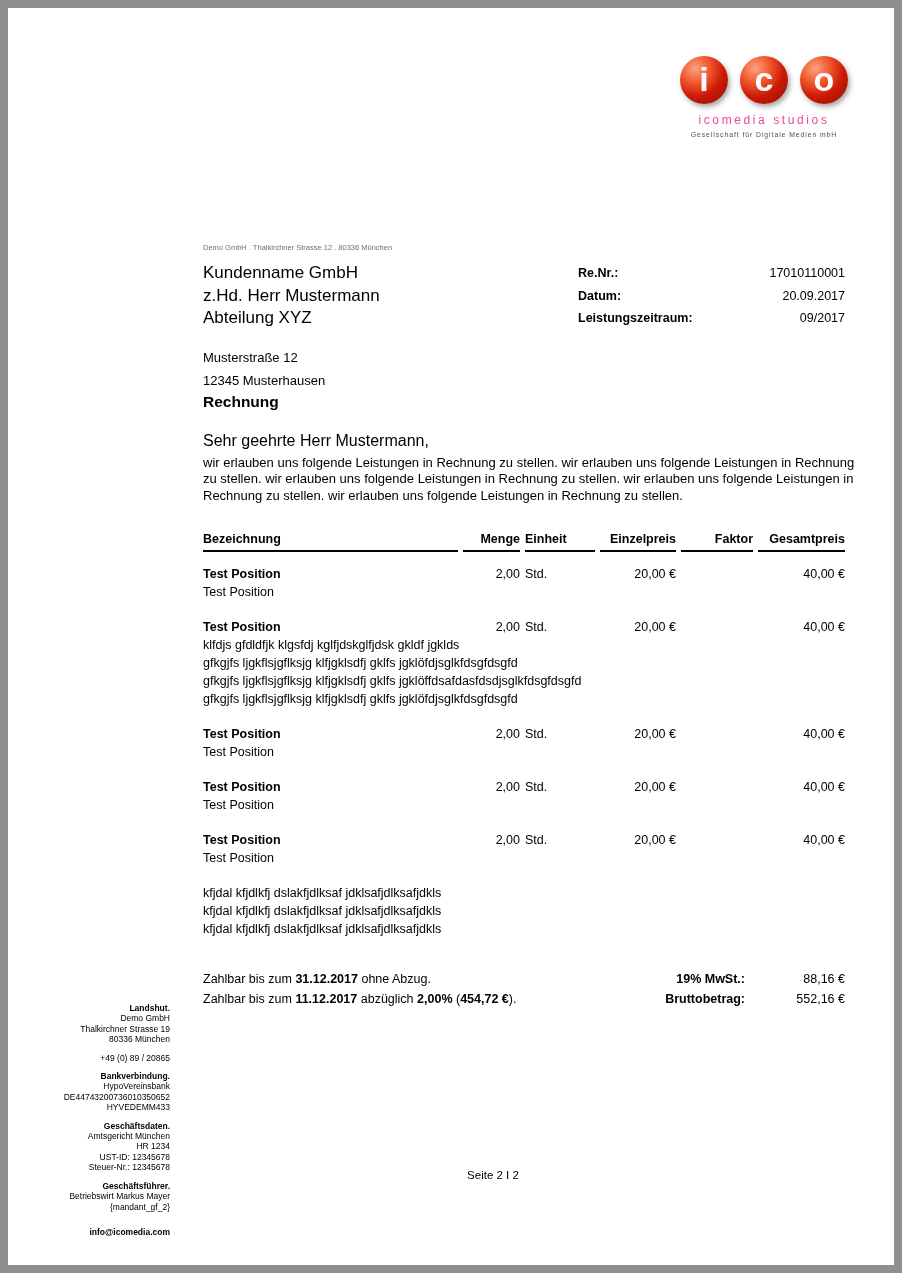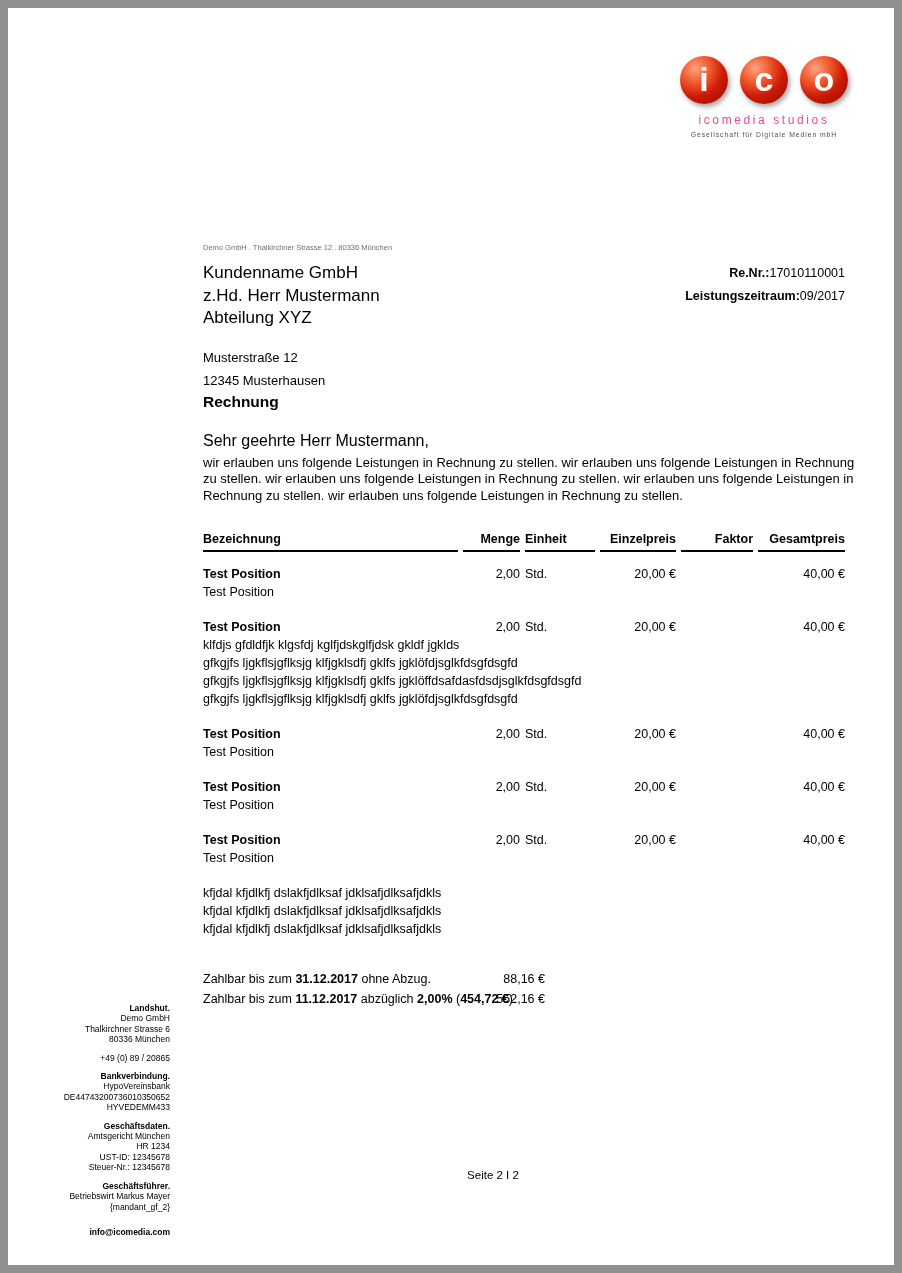--- a/index.html
+++ b/index.html
@@ -26,21 +26,21 @@
     display:flex;align-items:center;justify-content:center;
     color:#fff;font-weight:bold;font-size:34px;line-height:1;padding-bottom:3px;box-sizing:border-box;
   }
   .logo-name{font-size:12px;letter-spacing:2.6px;color:#ec4899;white-space:nowrap;}
   .logo-tagline{font-size:6.8px;letter-spacing:0.95px;color:#4f4f4f;margin-top:4px;white-space:nowrap;}
 
   
   .sender{left:195px;top:235px;font-size:7.5px;color:#6f6f6f;}
   .recipient{left:195px;top:254px;font-size:17px;line-height:22.5px;}
   .meta{left:570px;top:254px;width:267px;font-size:12.5px;line-height:22.5px;}
-  .meta-row{display:flex;justify-content:flex-end;}
+  .meta-row{display:flex;justify-content:space-between;}
   .meta-label{font-weight:bold;}
   .address2{left:195px;top:339px;font-size:13px;line-height:22.5px;}
   .doc-title{left:195px;top:385px;font-size:15.5px;font-weight:bold;}
   .greeting{left:195px;top:424px;font-size:16px;}
   .intro{left:195px;top:447px;width:652px;font-size:13px;line-height:16.3px;}
 
   
   .table-wrap{left:190px;top:524px;width:652px;}
   table{width:100%;border-collapse:separate;border-spacing:5px 0;font-size:12.5px;}
   th{font-weight:bold;border-bottom:2.5px solid #000;padding:0 0 4px 0;vertical-align:bottom;white-space:nowrap;}
@@ -93,20 +93,24 @@
   <div class="abs recipient">
     <div>Kundenname GmbH</div>
     <div>z.Hd. Herr Mustermann</div>
     <div>Abteilung XYZ</div>
   </div>
 
   <div class="abs meta">
       <div class="meta-row">
         <span class="meta-label">Re.Nr.:</span>
         <span class="meta-value">17010110001</span>
+      </div>
+      <div class="meta-row">
+        <span class="meta-label">Datum:</span>
+        <span class="meta-value">20.09.2017</span>
       </div>
       <div class="meta-row">
         <span class="meta-label">Leistungszeitraum:</span>
         <span class="meta-value">09/2017</span>
       </div>
     </div>
 
   <div class="abs address2">
     <div>Musterstraße 12</div>
     <div>12345 Musterhausen</div>
@@ -233,32 +237,34 @@
     </table>
   </div>
 
   <div class="abs payment">
       <p class="pay-line"><span>Zahlbar bis zum </span><b>31.12.2017</b><span> ohne Abzug.</span></p>
       <p class="pay-line"><span>Zahlbar bis zum </span><b>11.12.2017</b><span> abzüglich </span><b>2,00%</b><span> (</span><b>454,72 €</b><span>).</span></p>
     </div>
 
   <div class="abs totals">
       <div class="totals-row">
+        <div class="totals-label">19% MwSt.:</div>
         <div class="totals-value">88,16 €</div>
       </div>
       <div class="totals-row">
+        <div class="totals-label">Bruttobetrag:</div>
         <div class="totals-value">552,16 €</div>
       </div>
     </div>
 
   <div class="abs sidebar">
       <div class="sb-block">
         <div class="sb-bold">Landshut.</div>
         <div>Demo GmbH</div>
-        <div>Thalkirchner Strasse 6</div>
+        <div>Thalkirchner Strasse 19</div>
         <div>80336 München</div>
       </div>
       <div class="sb-block">
         <div>+49 (0) 89 / 20865</div>
       </div>
       <div class="sb-block">
         <div class="sb-bold">Bankverbindung.</div>
         <div>HypoVereinsbank</div>
         <div>DE44743200736010350652</div>
         <div>HYVEDEMM433</div>

